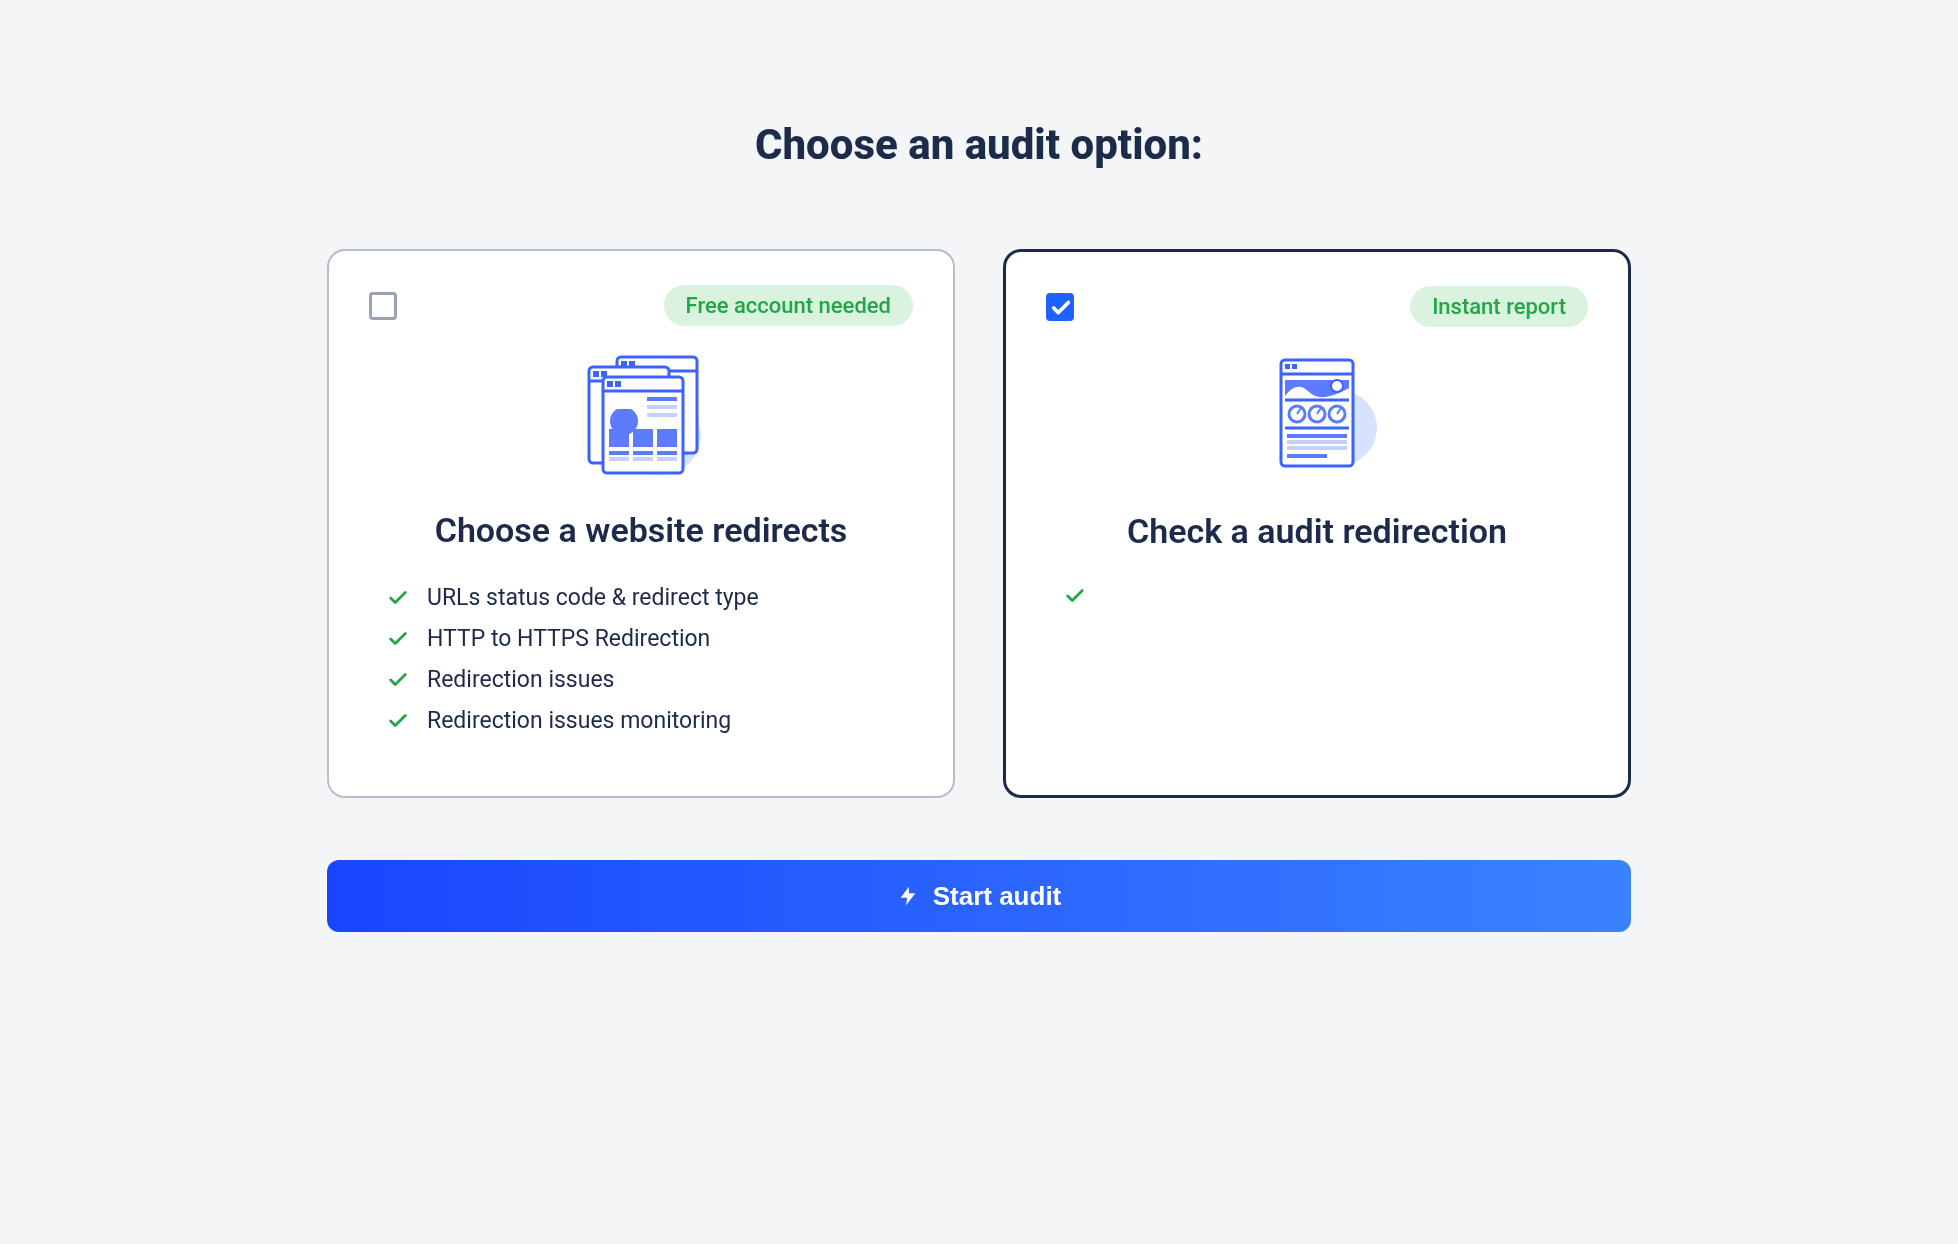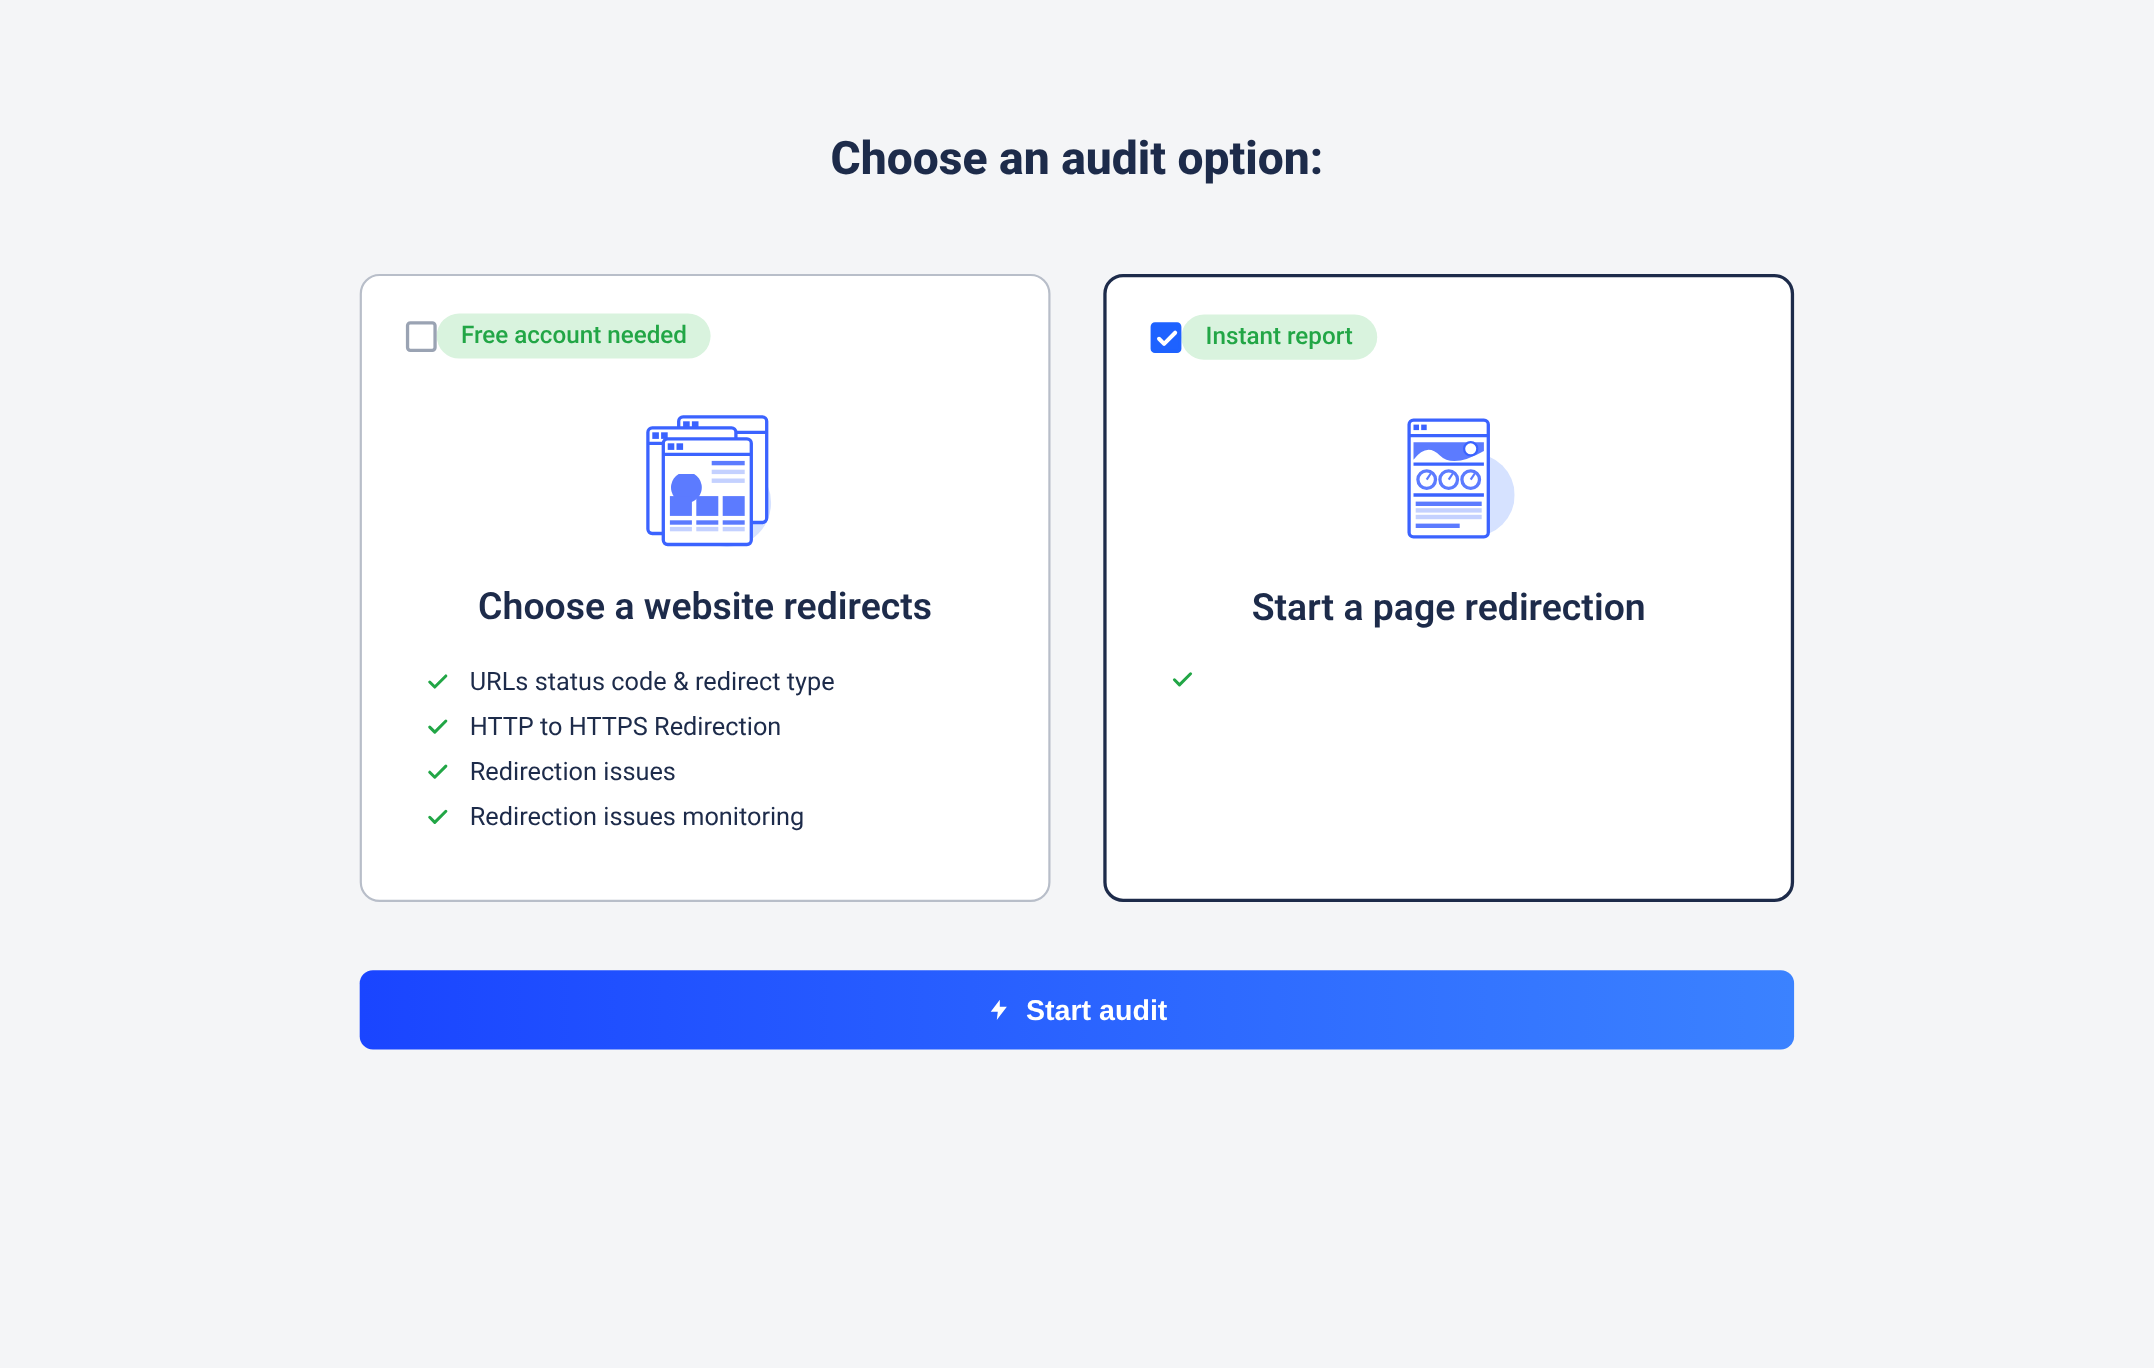--- a/index.html
+++ b/index.html
@@ -32,22 +32,23 @@
     border-radius: 18px;
     padding: 34px 40px 48px 40px;
     position: relative;
     cursor: pointer;
   }
   .card.selected {
     border: 3px solid #1d2b4a;
   }
   .card-top {
     display: flex;
-    align-items: center;
-    margin-bottom: 38px;
+    justify-content: space-between;
+    align-items: center;
+    margin-bottom: 16px;
   }
   .checkbox {
     width: 28px;
     height: 28px;
     border: 3px solid #9aa3b3;
     border-radius: 4px;
     display: inline-block;
     position: relative;
   }
   .checkbox.checked {
@@ -227,21 +228,21 @@
         <circle cx="80" cy="66" r="8" fill="none" stroke="#5c7bff" stroke-width="3"></circle>
         <line x1="80" y1="66" x2="84" y2="60" stroke="#5c7bff" stroke-width="2"></line>
         <line x1="28" y1="80" x2="92" y2="80" stroke="#3b63ff" stroke-width="3"></line>
 
         <rect x="30" y="86" width="60" height="4" fill="#5c7bff"></rect>
         <rect x="30" y="92" width="60" height="4" fill="#c4d1ff"></rect>
         <rect x="30" y="98" width="60" height="4" fill="#c4d1ff"></rect>
         <rect x="30" y="106" width="40" height="4" fill="#5c7bff"></rect>
       </svg>
     </div>
-    <div class="card-title">Start a page redirection</div>
+    <div class="card-title">Check a audit redirection</div>
     <ul class="features">
       <li class="feature-item">
         <span class="check-icon">
           <svg width="22" height="22" viewBox="0 0 24 24" fill="none">
               <path d="M4 12l5 5L20 6" stroke="#22a646" stroke-width="3" stroke-linecap="round" stroke-linejoin="round"></path>
             </svg>
         </span>
       </li>
     </ul>
   </div>

